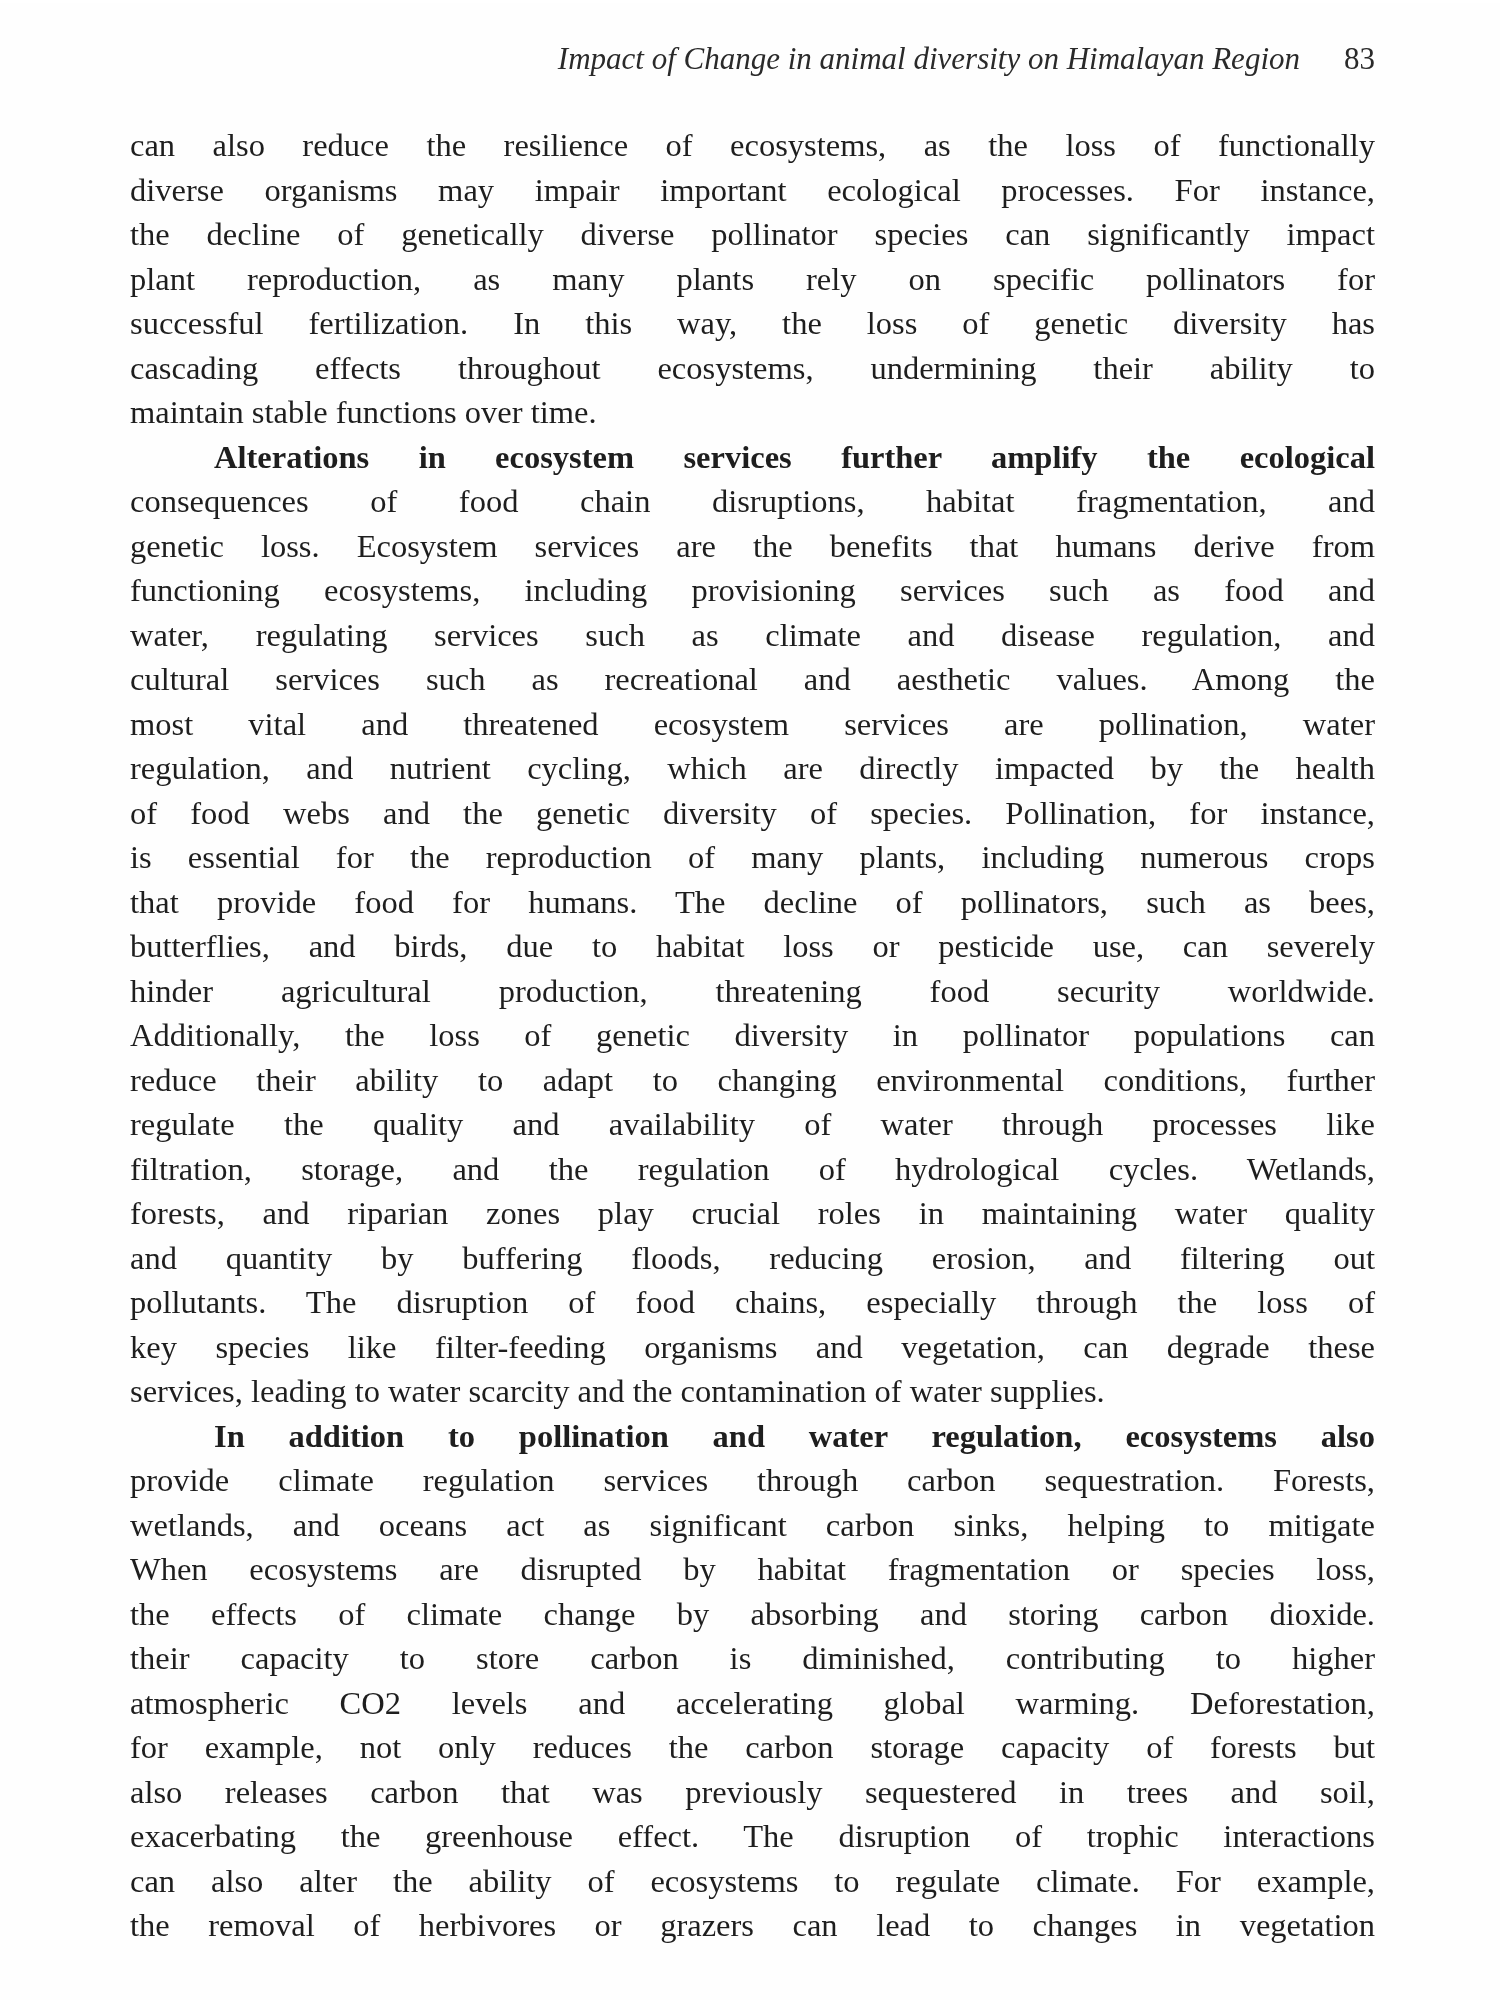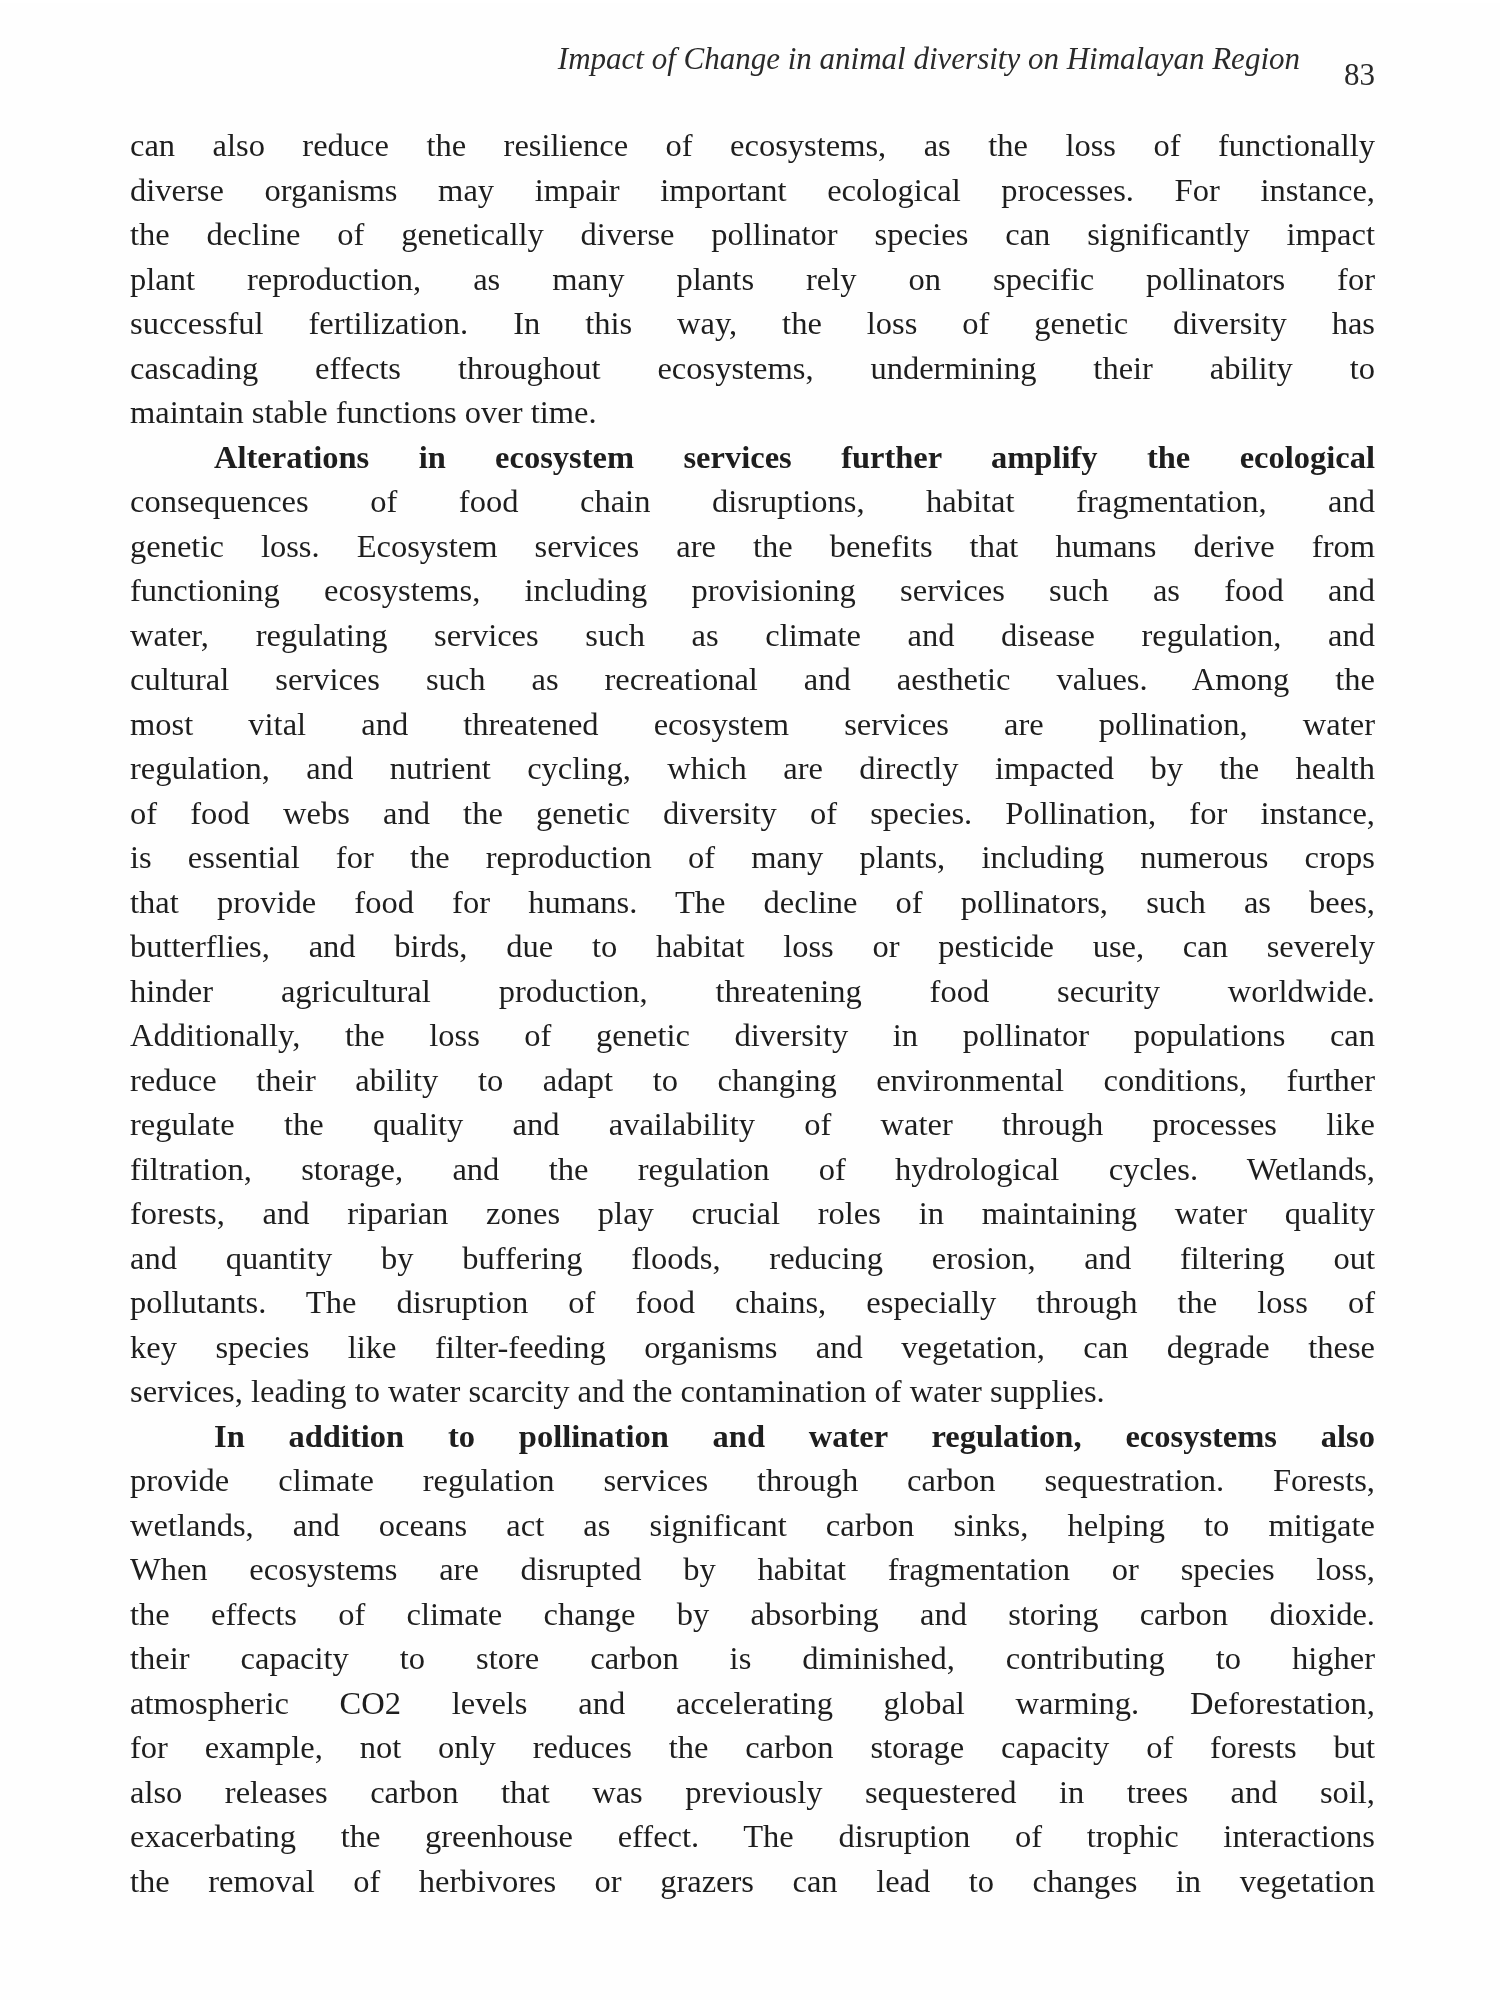--- a/index.html
+++ b/index.html
@@ -2,21 +2,21 @@
 <html><head>
 <meta charset="utf-8">
 <style>
   html, body { margin: 0; padding: 0; background: #ffffff; }
   body { width: 1500px; height: 2000px; position: relative; overflow: hidden;
          font-family: "Liberation Serif", "DejaVu Serif", serif; color: #1e1e1e; }
   .page { position: absolute; left: 0; top: 3px; width: 1500px; height: 2000px; background: #fefefe; }
   .header { position: absolute; top: 38px; left: 130px; width: 1245px; height: 44px;
             font-size: 31px; color: #2a2a2a; }
   .running-title { position: absolute; right: 75px; top: 0; font-style: italic; white-space: nowrap; }
-  .page-number { position: absolute; right: 0; top: 0; white-space: nowrap; margin-top: 16px; }
+  .page-number { position: absolute; right: 0; top: 0; white-space: nowrap; }
   .body-text { position: absolute; top: 120px; left: 130px; width: 1245px; }
   .line { height: 44.5px; line-height: 44.5px; font-size: 32.5px; white-space: nowrap;
           text-align: justify; text-align-last: justify; }
   .line.last { text-align-last: left; }
   .line.indent { padding-left: 84px; font-weight: bold; }
 </style>
 </head>
 <body>
 
 <div class="page">
@@ -62,16 +62,17 @@
         <div class="line indent">In addition to pollination and water regulation, ecosystems also</div>
         <div class="line">provide climate regulation services through carbon sequestration. Forests,</div>
         <div class="line">wetlands, and oceans act as significant carbon sinks, helping to mitigate</div>
         <div class="line">When ecosystems are disrupted by habitat fragmentation or species loss,</div>
         <div class="line">the effects of climate change by absorbing and storing carbon dioxide.</div>
         <div class="line">their capacity to store carbon is diminished, contributing to higher</div>
         <div class="line">atmospheric CO2 levels and accelerating global warming. Deforestation,</div>
         <div class="line">for example, not only reduces the carbon storage capacity of forests but</div>
         <div class="line">also releases carbon that was previously sequestered in trees and soil,</div>
         <div class="line">exacerbating the greenhouse effect. The disruption of trophic interactions</div>
+        <div class="line">can also alter the ability of ecosystems to regulate climate. For example,</div>
         <div class="line">the removal of herbivores or grazers can lead to changes in vegetation</div>
       </div>
     </div>
 </div>
 
 </body></html>

